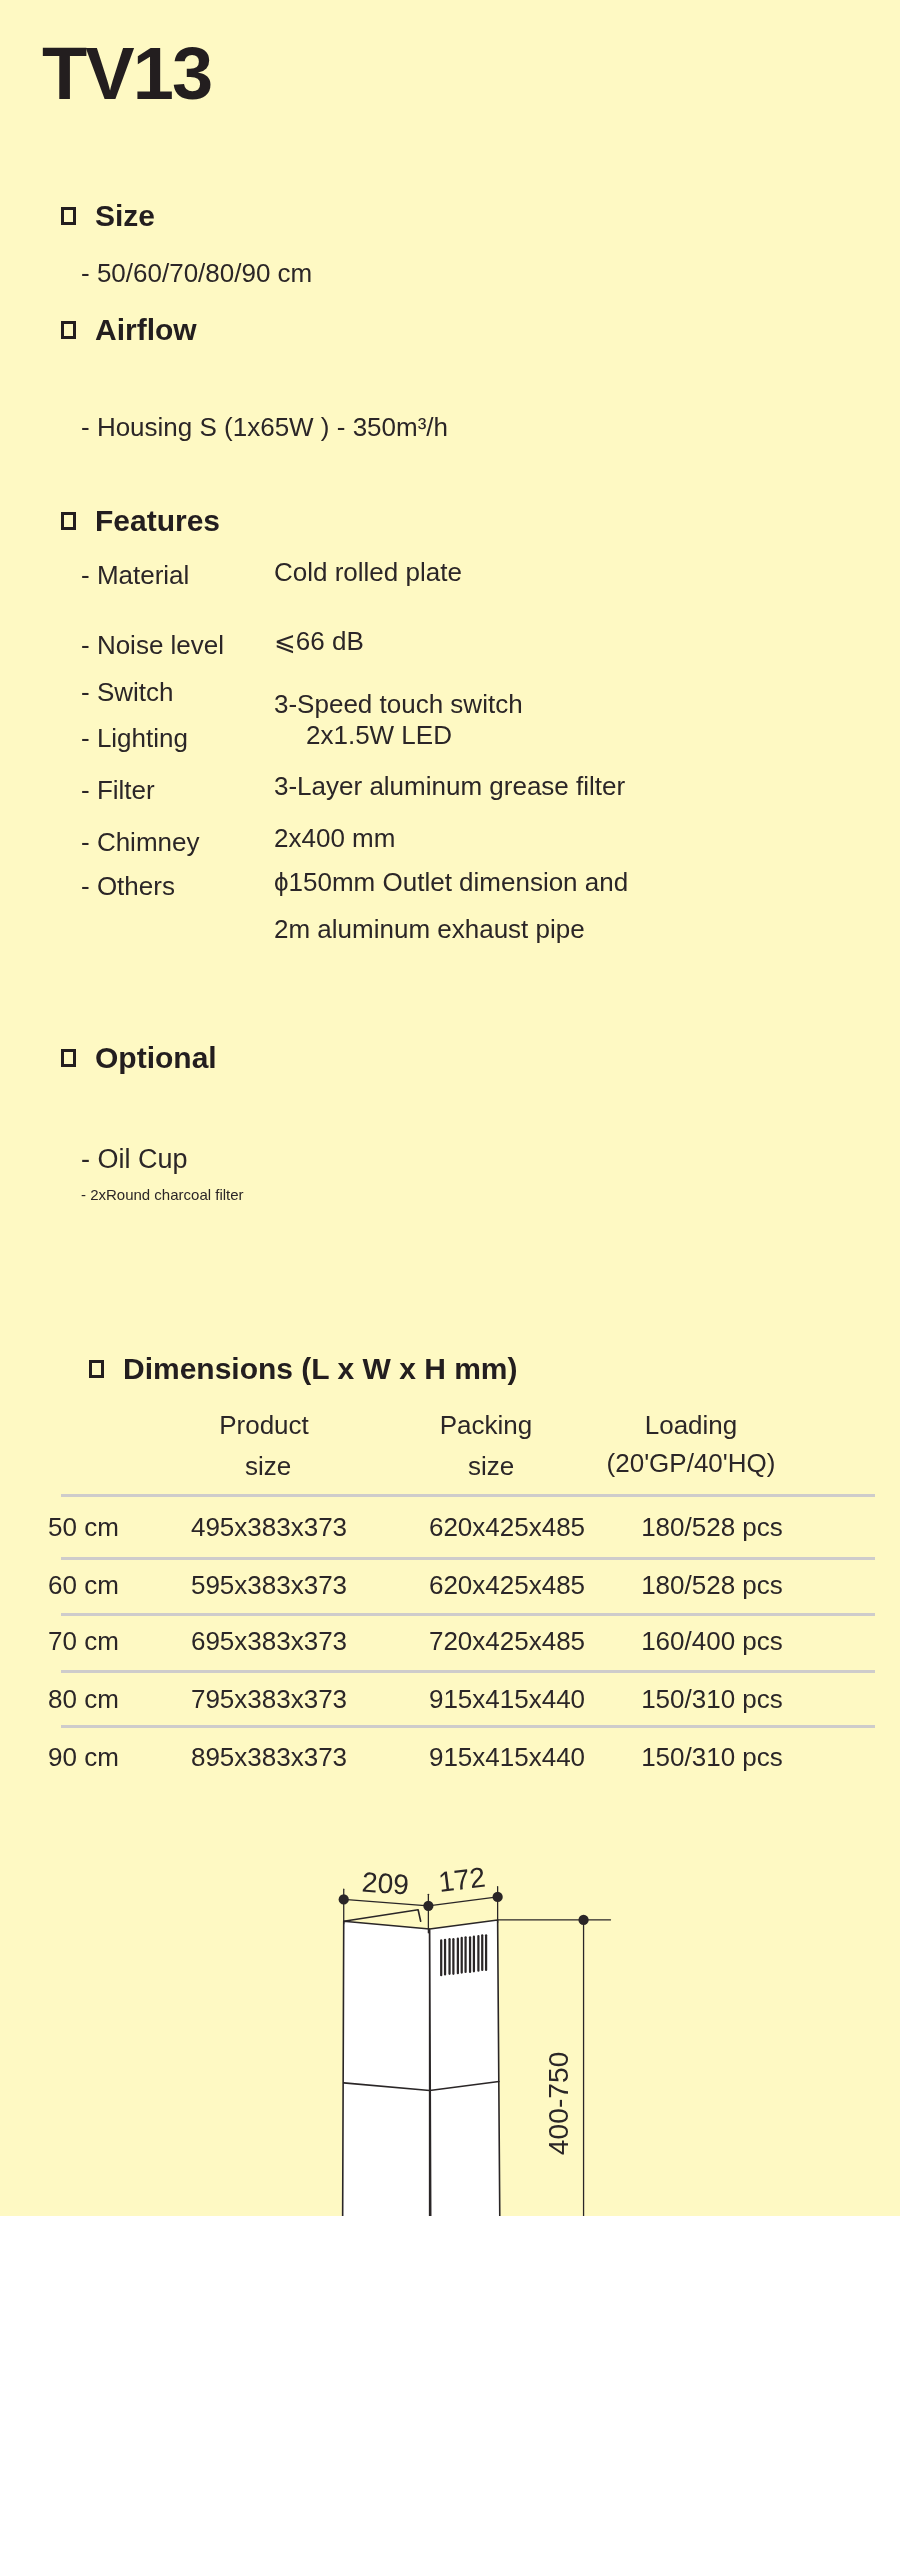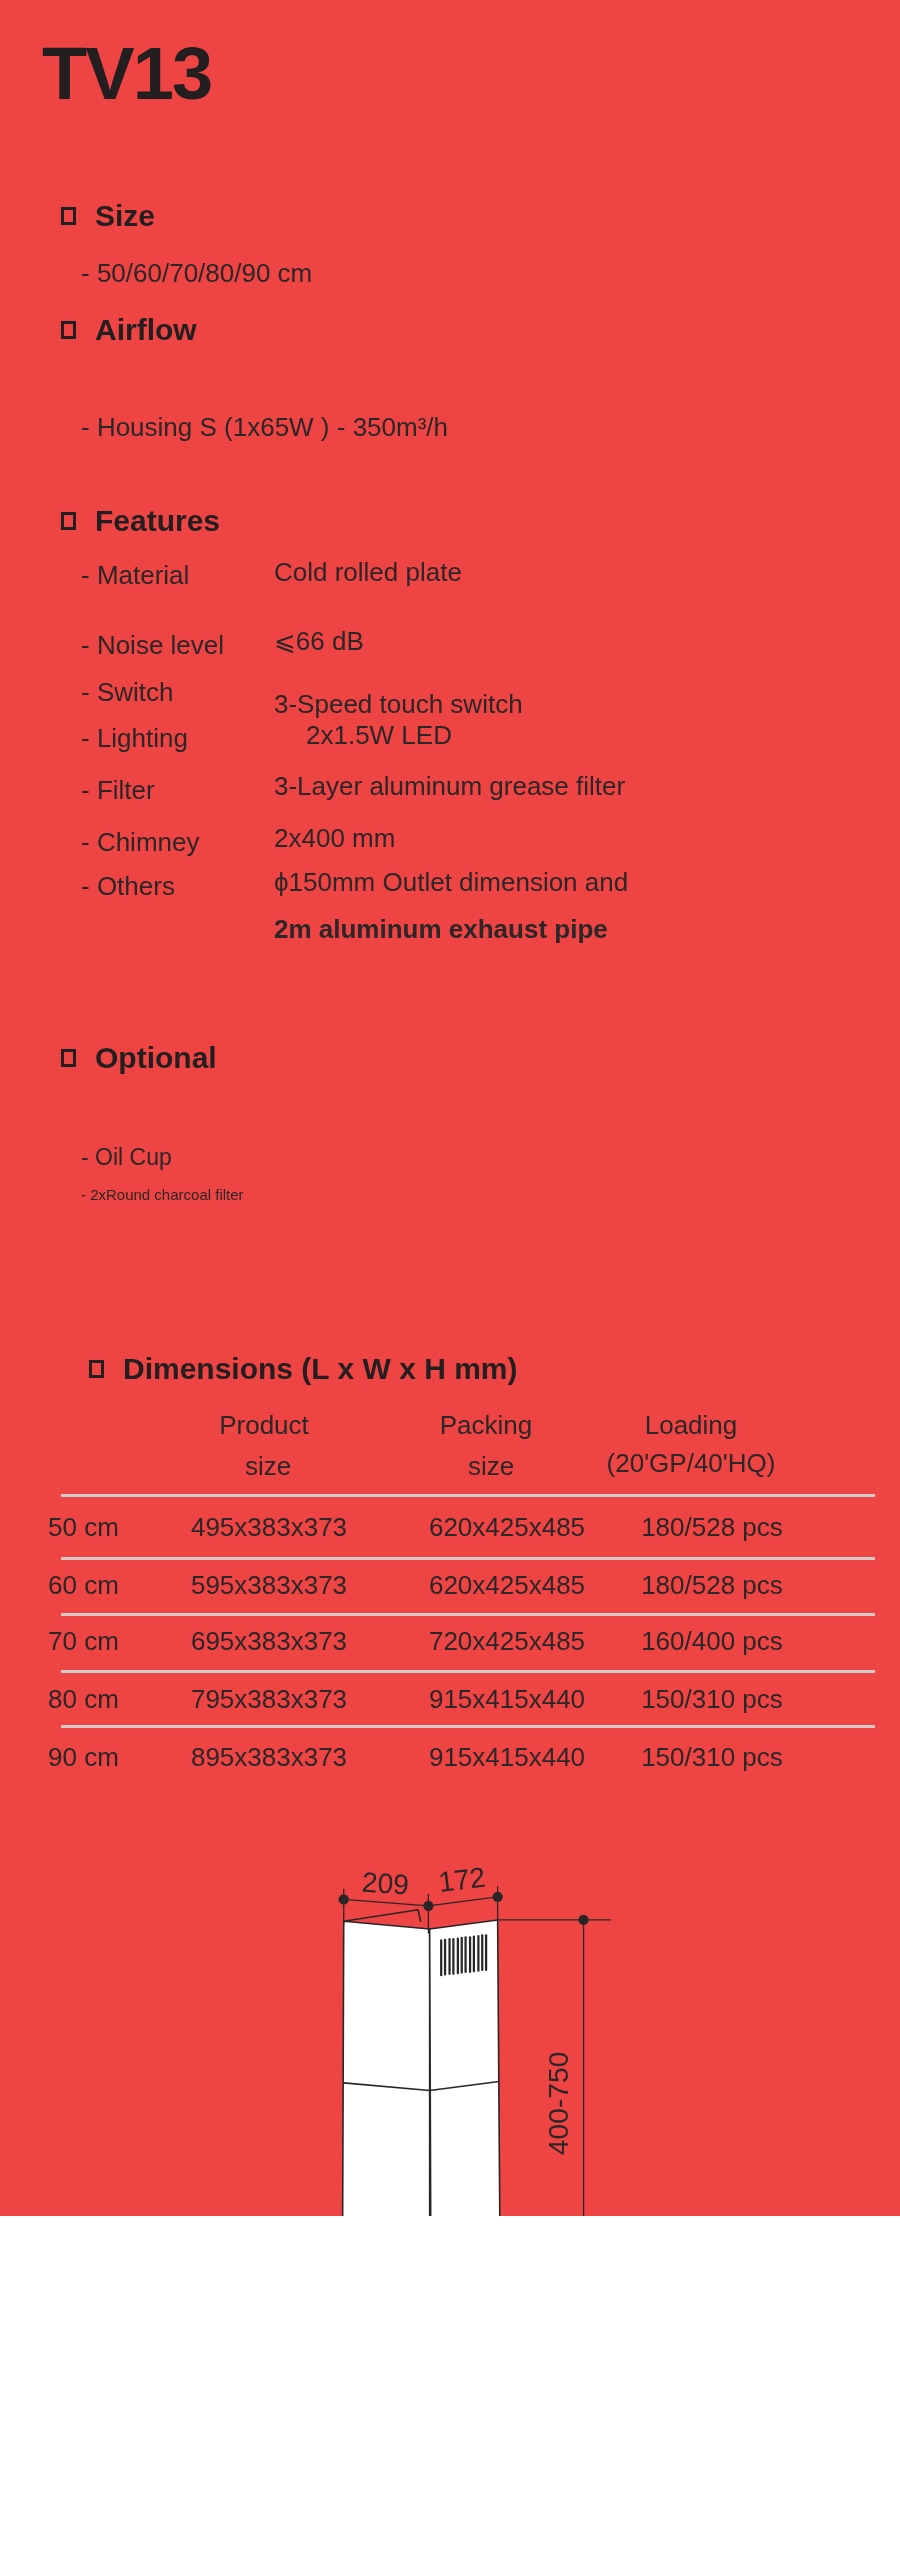--- a/index.html
+++ b/index.html
@@ -1,19 +1,19 @@
 <!DOCTYPE html>
 <html style="font-size:10.3px"><head>
 <meta charset="utf-8">
 <style>
   html,body{margin:0;padding:0;background:#ffffff;}
   #page{
     position:relative;
     width:901px;height:2216px;
-    background:#ef4444;
+    background:#fef9c3;
     font-family:"Liberation Sans","DejaVu Sans",sans-serif;
     color:#272223;
     overflow:hidden;
   }
   .abs{position:absolute;}
   #title{
     left:42px;top:37px;
     font-size:74px;font-weight:900;letter-spacing:-1.9px;line-height:1.0;
     color:#231e1f;
   }
@@ -72,28 +72,28 @@
   <div class="abs item feat-label" style="top:677px;">- Switch</div>
   <div class="abs item feat-value" style="top:673px;margin-top:16px;">3-Speed touch switch</div>
   <div class="abs item feat-label" style="top:723px;">- Lighting</div>
   <div class="abs item feat-value" style="top:720px;margin-left:32px;">2x1.5W LED</div>
   <div class="abs item feat-label" style="top:775px;text-align:right;">- Filter</div>
   <div class="abs item feat-value" style="top:771px;">3-Layer aluminum grease filter</div>
   <div class="abs item feat-label" style="top:827px;">- Chimney</div>
   <div class="abs item feat-value" style="top:823px;">2x400 mm</div>
   <div class="abs item feat-label" style="top:871px;">- Others</div>
   <div class="abs item feat-value" style="top:867px;">ϕ150mm Outlet dimension and</div>
-  <div class="abs item feat-value" style="top:914px;font-weight:bold;">2m aluminum exhaust pipe</div>
+  <div class="abs item feat-value" style="top:914px;">2m aluminum exhaust pipe</div>
 
   <div class="abs section-head" style="top:1040px;">
     <span class="bullet"></span>
     <span>Optional</span>
   </div>
   <div class="abs item" style="top:1156px;font-size:15px;margin-top:30px;">- 2xRound charcoal filter</div>
-  <div class="abs item" style="top:1144px;font-size:23px;">- Oil Cup</div>
+  <div class="abs item" style="top:1144px;font-size:27px;">- Oil Cup</div>
 
   <div class="abs section-head" style="top:1351px;padding-left:28px;">
     <span class="bullet"></span>
     <span>Dimensions (L x W x H mm)</span>
   </div>
 
   <div class="abs tbl-cell tbl-center" style="left:264px;top:1410px;">Product</div>
   <div class="abs tbl-cell tbl-center" style="left:268px;top:1451px;">size</div>
   <div class="abs tbl-cell tbl-center" style="left:486px;top:1410px;">Packing</div>
   <div class="abs tbl-cell tbl-center" style="left:491px;top:1451px;">size</div>

